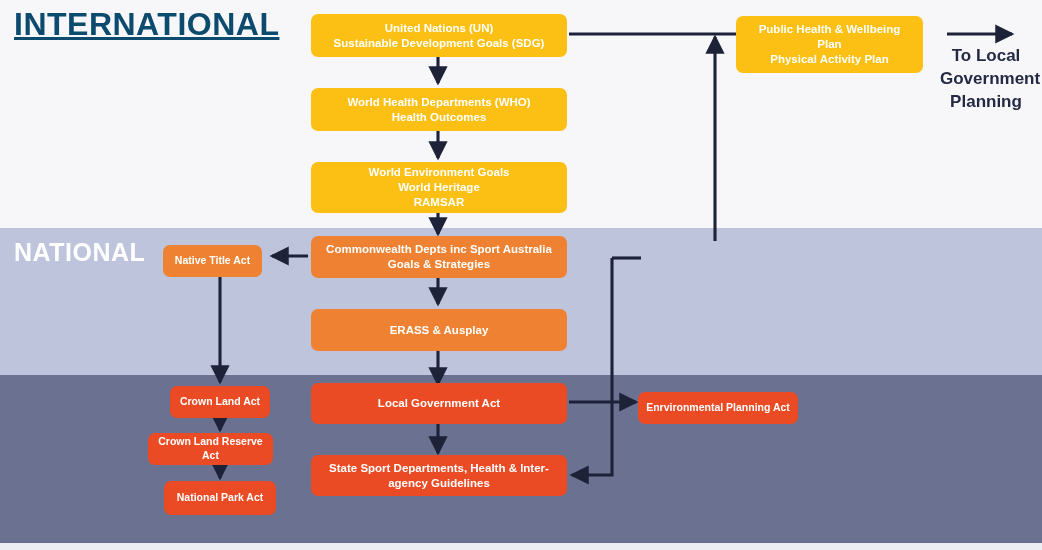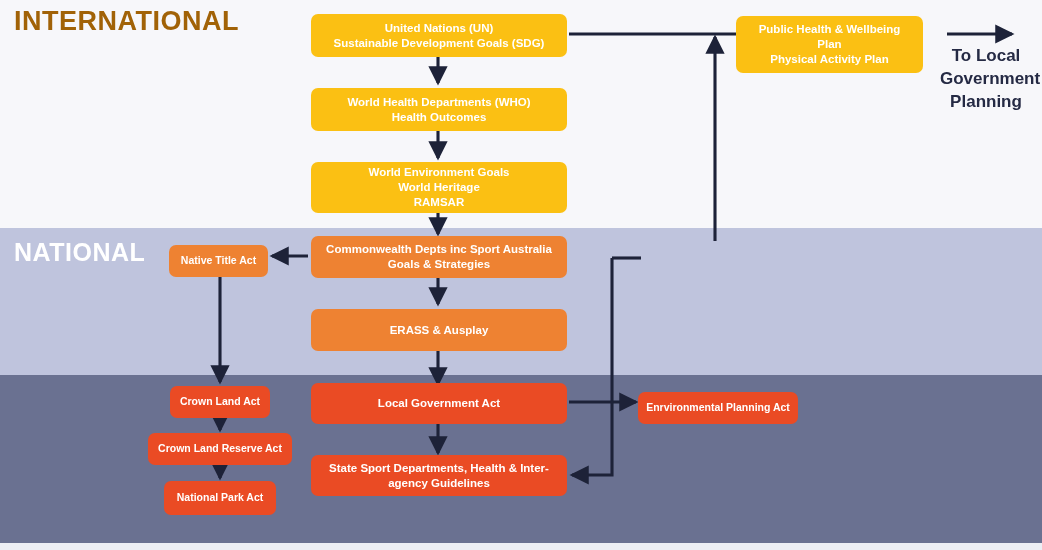--- a/index.html
+++ b/index.html
@@ -28,22 +28,23 @@
   #band-footer        { top: 543px; height: 7px;  background: #eceef4; }
 
   .band-title {
     position: absolute;
     font-weight: bold;
     letter-spacing: 0.5px;
     white-space: nowrap;
   }
   #title-international {
     left: 14px; top: 6px;
-    font-size: 27px;
-    color: #a16207;
+    font-size: 32px;
+    color: #0c4a6e;
+    text-decoration: underline;
   }
   #title-national {
     left: 14px; top: 238px;
     font-size: 25px;
     color: #ffffff;
   }
   #title-state {
     left: 14px; top: 386px;
     font-size: 25px;
     color: #ffffff;
@@ -179,41 +180,41 @@
       <span class="line">Physical Activity Plan</span>
     </div>
   </div>
 
   <div class="caption" id="cap-localgov" style="left:940px; top:45px; width:92px;">
     <span class="line">To Local</span>
     <span class="line">Government</span>
     <span class="line">Planning</span>
   </div>
 
-  <div class="node orange n-small" id="n-nativetitle" style="left:169px; top:245px; width:99px; height:23px;">
+  <div class="node orange n-small" id="n-nativetitle" style="left:163px; top:245px; width:99px; height:23px;">
     <span class="line">Native Title Act</span>
   </div>
 
   <div class="node orange n-big" id="n-commonwealth" style="left:311px; top:236px; width:256px; height:42px;">
     <div>
       <span class="line">Commonwealth Depts inc Sport Australia</span>
       <span class="line">Goals &amp; Strategies</span>
     </div>
   </div>
 
 
   <div class="node orange n-big" id="n-erass" style="left:311px; top:309px; width:256px; height:42px;">
     <span class="line">ERASS &amp; Ausplay</span>
   </div>
 
   <div class="node redorange n-small" id="n-crownland" style="left:170px; top:386px; width:100px; height:22px;">
     <span class="line">Crown Land Act</span>
   </div>
 
-  <div class="node redorange n-small" id="n-crownreserve" style="left:148px; top:433px; width:144px; height:22px;">
+  <div class="node redorange n-small" id="n-crownreserve" style="left:148px; top:433px; width:125px; height:22px;">
     <span class="line">Crown Land Reserve Act</span>
   </div>
 
   <div class="node redorange n-small" id="n-nationalpark" style="left:164px; top:481px; width:112px; height:34px;">
     <span class="line">National Park Act</span>
   </div>
 
   <div class="node redorange n-big" id="n-localgovact" style="left:311px; top:383px; width:256px; height:41px;">
     <span class="line">Local Government Act</span>
   </div>

